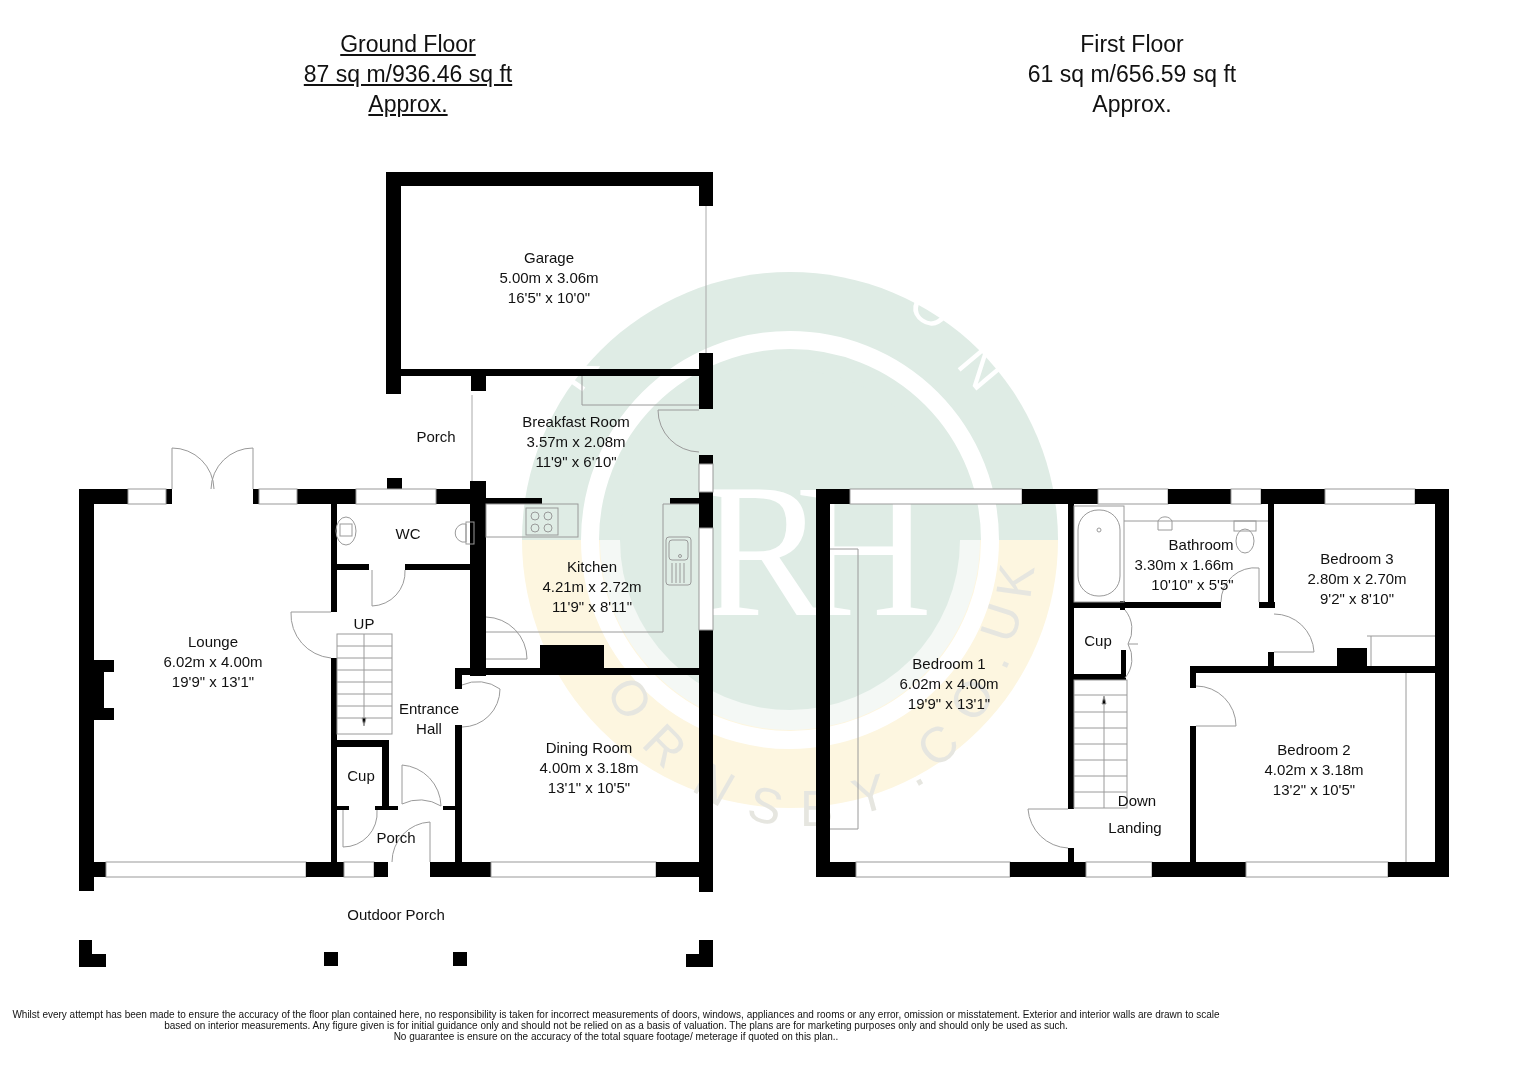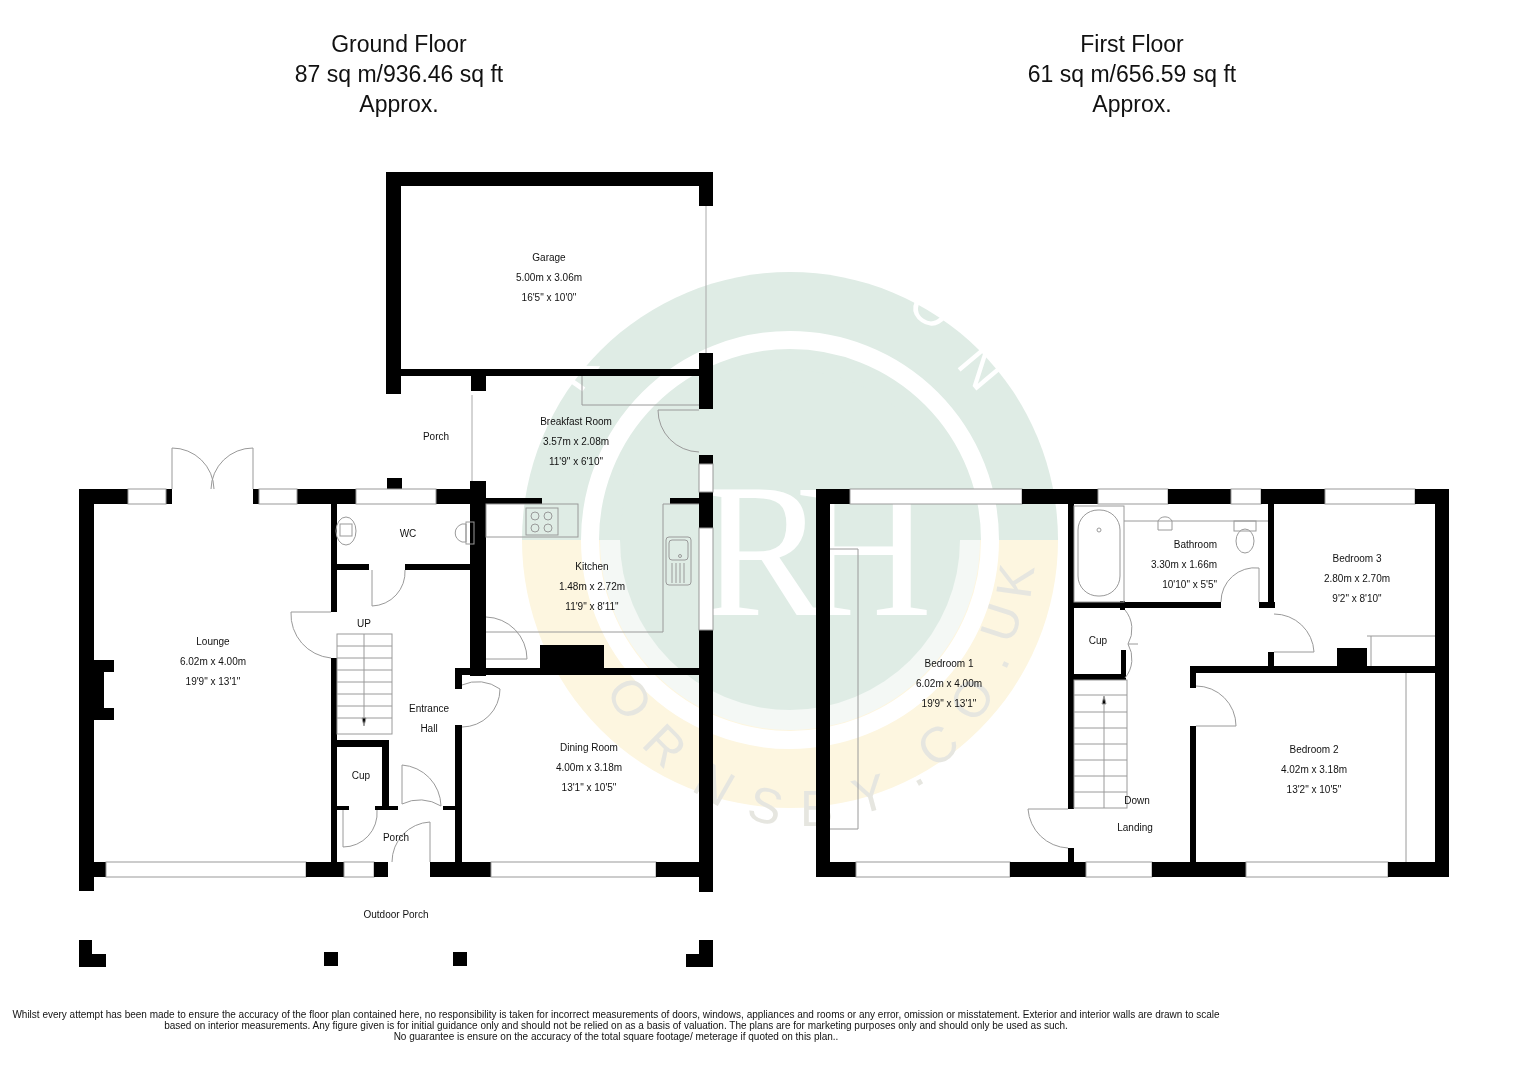--- a/index.html
+++ b/index.html
@@ -1,23 +1,23 @@
 <!DOCTYPE html>
 <html><head>
 <meta charset="utf-8">
 <style>
   html, body { margin: 0; padding: 0; background: #ffffff; }
   body { width: 1528px; height: 1080px; position: relative; overflow: hidden;
          font-family: "Liberation Sans", sans-serif; color: #111; }
   .floor-title { position: absolute; text-align: center; font-size: 23px; line-height: 30px; width: 400px; }
   .floor-title div { white-space: nowrap; }
-  #ground-title { left: 199px; top: 29px; }
+  #ground-title { left: 208px; top: 29px; text-decoration: underline; }
   #first-title { left: 932px; top: 29px; }
   svg#plan { position: absolute; left: 0; top: 0; }
-  .label { position: absolute; text-align: center; font-size: 10px; line-height: 20px; white-space: nowrap; transform: translateX(-50%); }
+  .label { position: absolute; text-align: center; font-size: 15px; line-height: 20px; white-space: nowrap; transform: translateX(-50%); }
   .label div { white-space: nowrap; }
   .disclaimer { position: absolute; left: 0; width: 1232px; top: 1009px; text-align: center; font-size: 10px; line-height: 11px; color: #111; }
   .disclaimer div { white-space: nowrap; }
   .disclaimer .credit { font-size: 11.5px; line-height: 13px; }
   .wm-letter { font-family: "Liberation Serif", serif; }
 </style>
 </head>
 <body>
 
 <div class="floor-title" id="ground-title">
@@ -309,21 +309,21 @@
 <div class="label" style="left:576px; top:412px;">
   <div>Breakfast Room</div>
   <div>3.57m x 2.08m</div>
   <div>11'9" x 6'10"</div>
 </div>
 <div class="label" style="left:408px; top:524px;">
   <div>WC</div>
 </div>
 <div class="label" style="left:592px; top:557px;">
   <div>Kitchen</div>
-  <div>1.48m x 2.72m</div>
+  <div>4.21m x 2.72m</div>
   <div>11'9" x 8'11"</div>
 </div>
 <div class="label" style="left:213px; top:620px;margin-top:12px;">
   <div>Lounge</div>
   <div>6.02m x 4.00m</div>
   <div>19'9" x 13'1"</div>
 </div>
 <div class="label" style="left:364px; top:614px;">
   <div>UP</div>
 </div>

